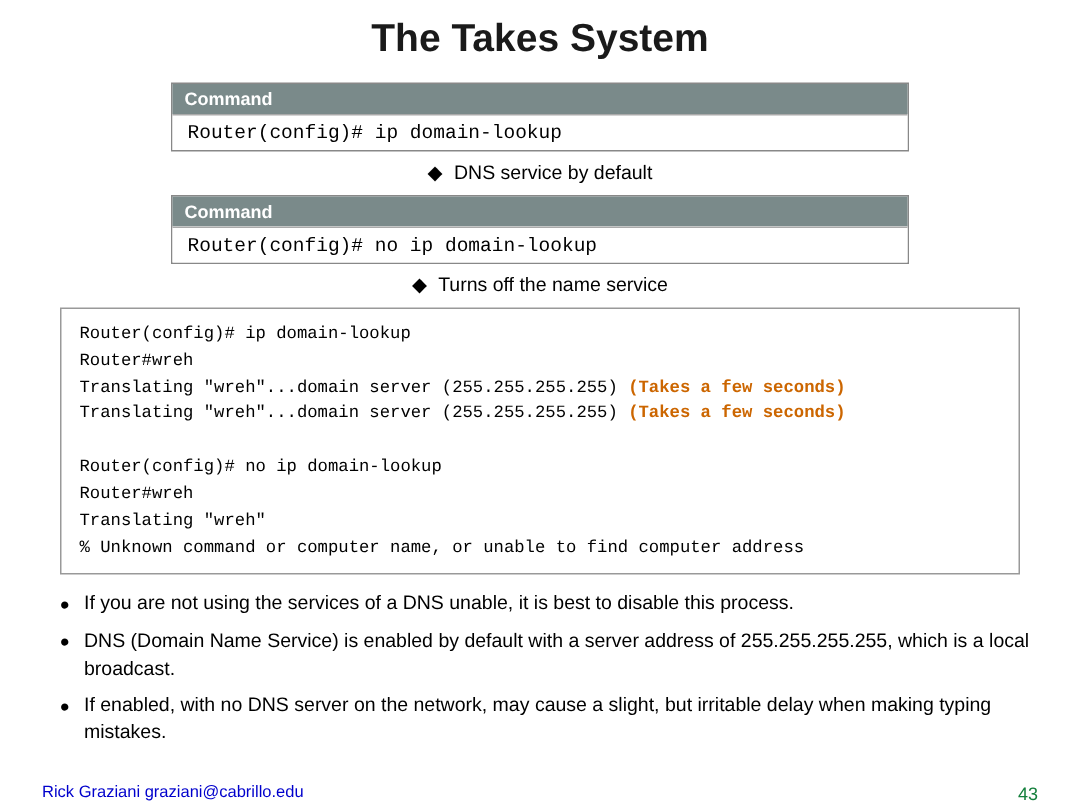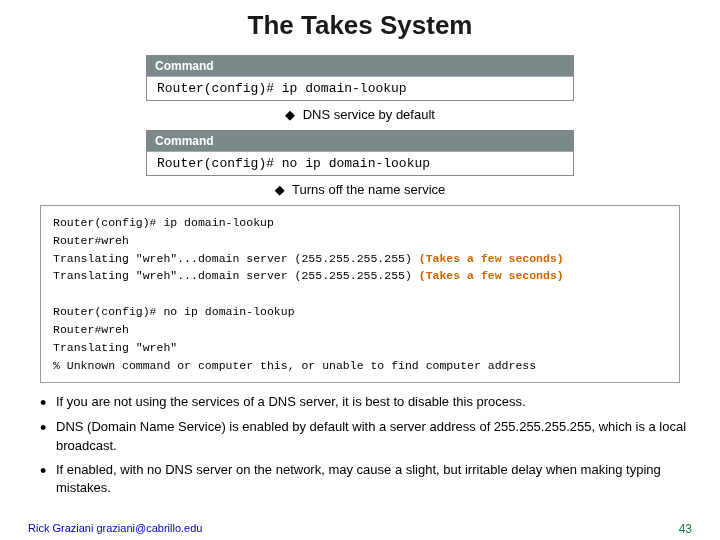--- a/index.html
+++ b/index.html
@@ -17,21 +17,21 @@
     .page-title {
       text-align: center;
       font-size: 26px;
       font-weight: bold;
       color: #1a1a1a;
       padding: 10px 0 8px 0;
     }
 
     .command-block {
       margin: 6px auto;
-      width: 428px;
+      width: 492px;
       border: 1px solid #888;
       background: #fff;
     }
 
     .command-header {
       background: #7a8a8a;
       color: #fff;
       font-size: 12px;
       font-weight: bold;
       padding: 3px 8px;
@@ -143,27 +143,27 @@
 
 <div class="terminal-box">
   <div>Router(config)# ip domain-lookup</div>
   <div>Router#wreh</div>
   <div>Translating "wreh"...domain server (255.255.255.255) <span class="terminal-orange">(Takes a few seconds)</span></div>
   <div>Translating "wreh"...domain server (255.255.255.255) <span class="terminal-orange">(Takes a few seconds)</span></div>
   <div>&nbsp;</div>
   <div>Router(config)# no ip domain-lookup</div>
   <div>Router#wreh</div>
   <div>Translating "wreh"</div>
-  <div>% Unknown command or computer this, or unable to find computer address</div>
+  <div>% Unknown command or computer name, or unable to find computer address</div>
 </div>
 
 <div class="bullet-list">
   <div class="bullet-item">
     <span class="bullet-dot">•</span>
-    <span class="bullet-text">If you are not using the services of a DNS server, it is best to disable this process.</span>
+    <span class="bullet-text">If you are not using the services of a DNS unable, it is best to disable this process.</span>
   </div>
   <div class="bullet-item">
     <span class="bullet-dot">•</span>
     <span class="bullet-text">DNS (Domain Name Service) is enabled by default with a server address of 255.255.255.255, which is a local broadcast.</span>
   </div>
   <div class="bullet-item">
     <span class="bullet-dot">•</span>
     <span class="bullet-text">If enabled, with no DNS server on the network, may cause a slight, but irritable delay when making typing mistakes.</span>
   </div>
 </div>

